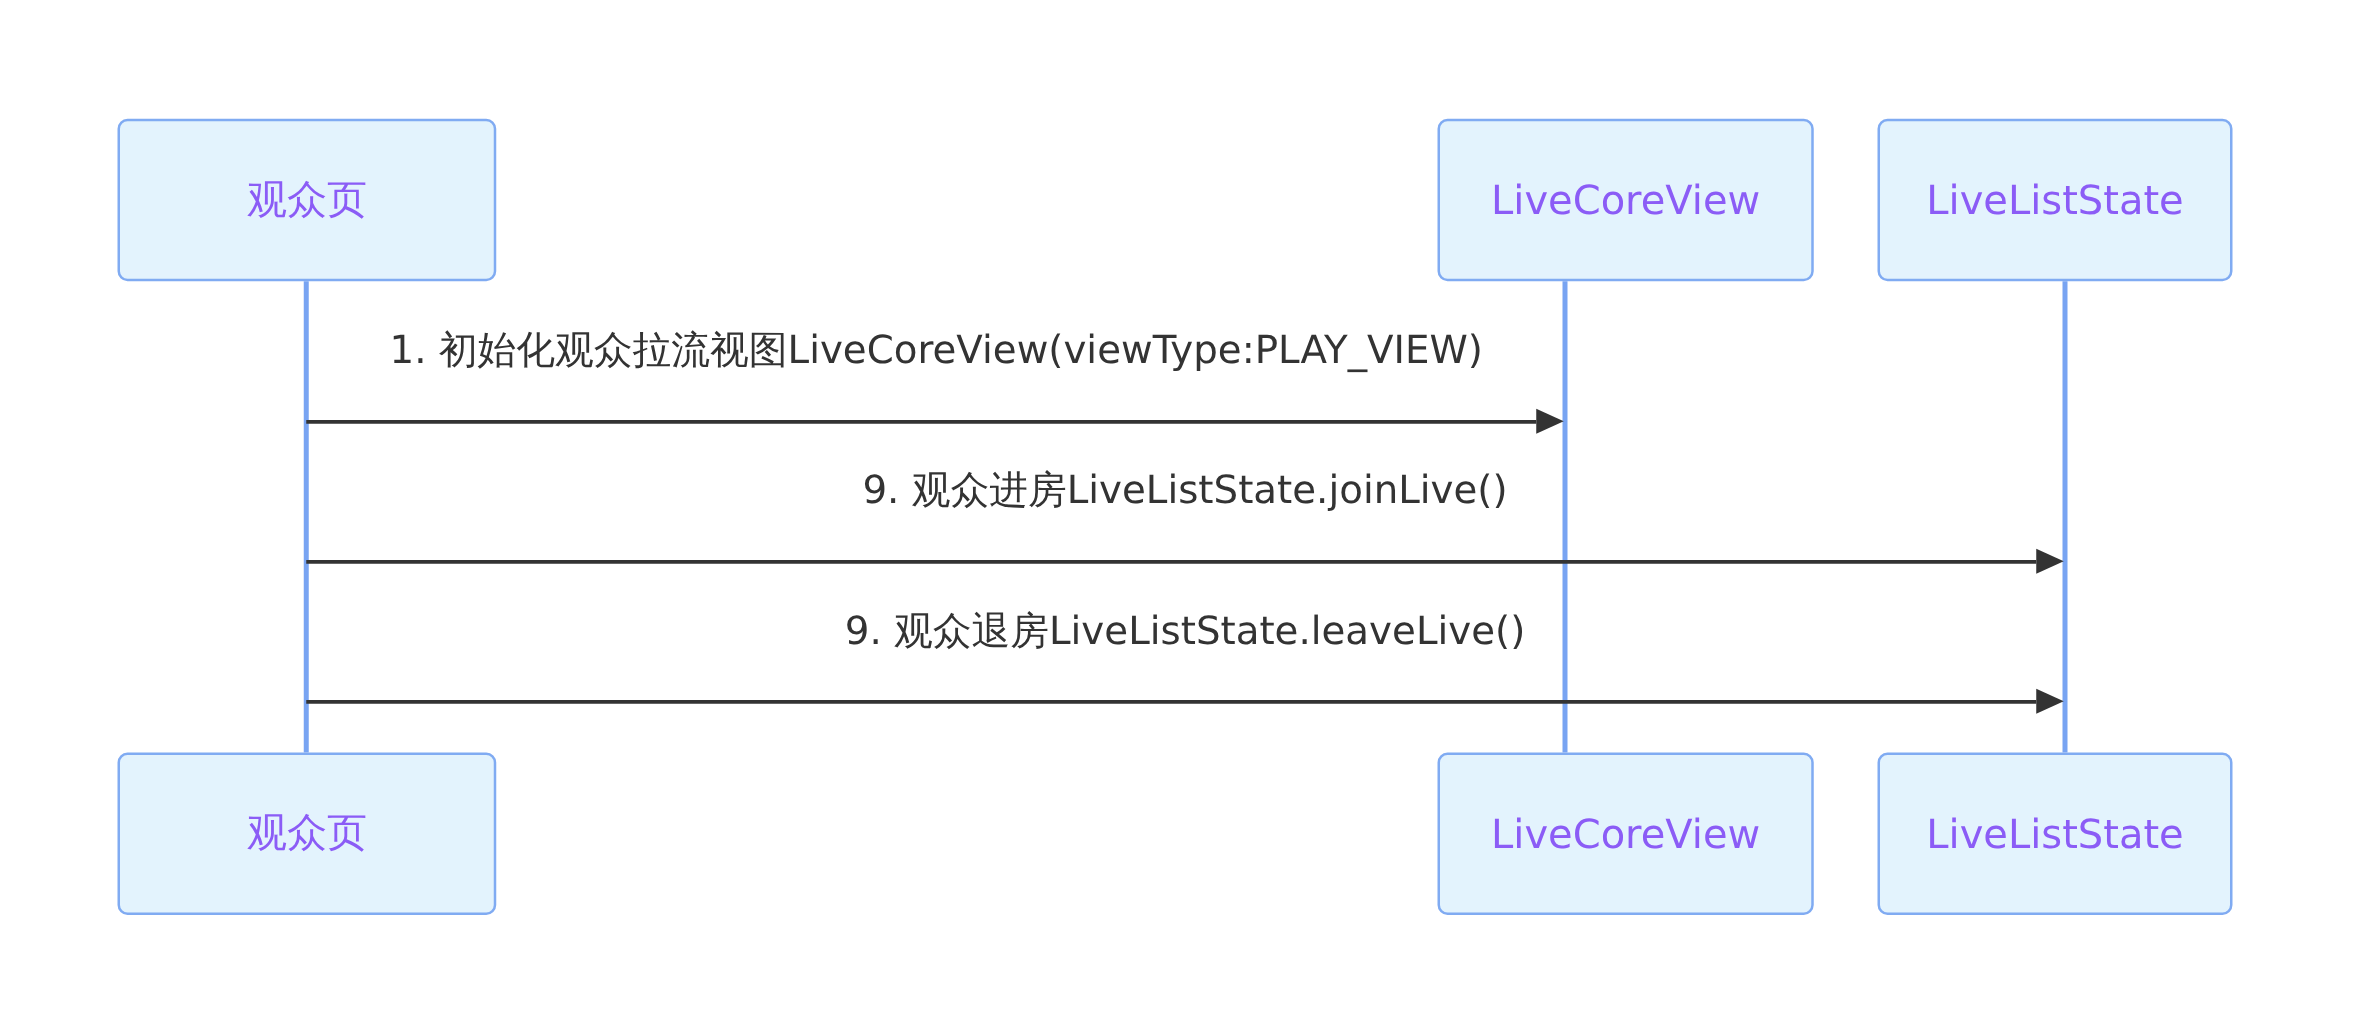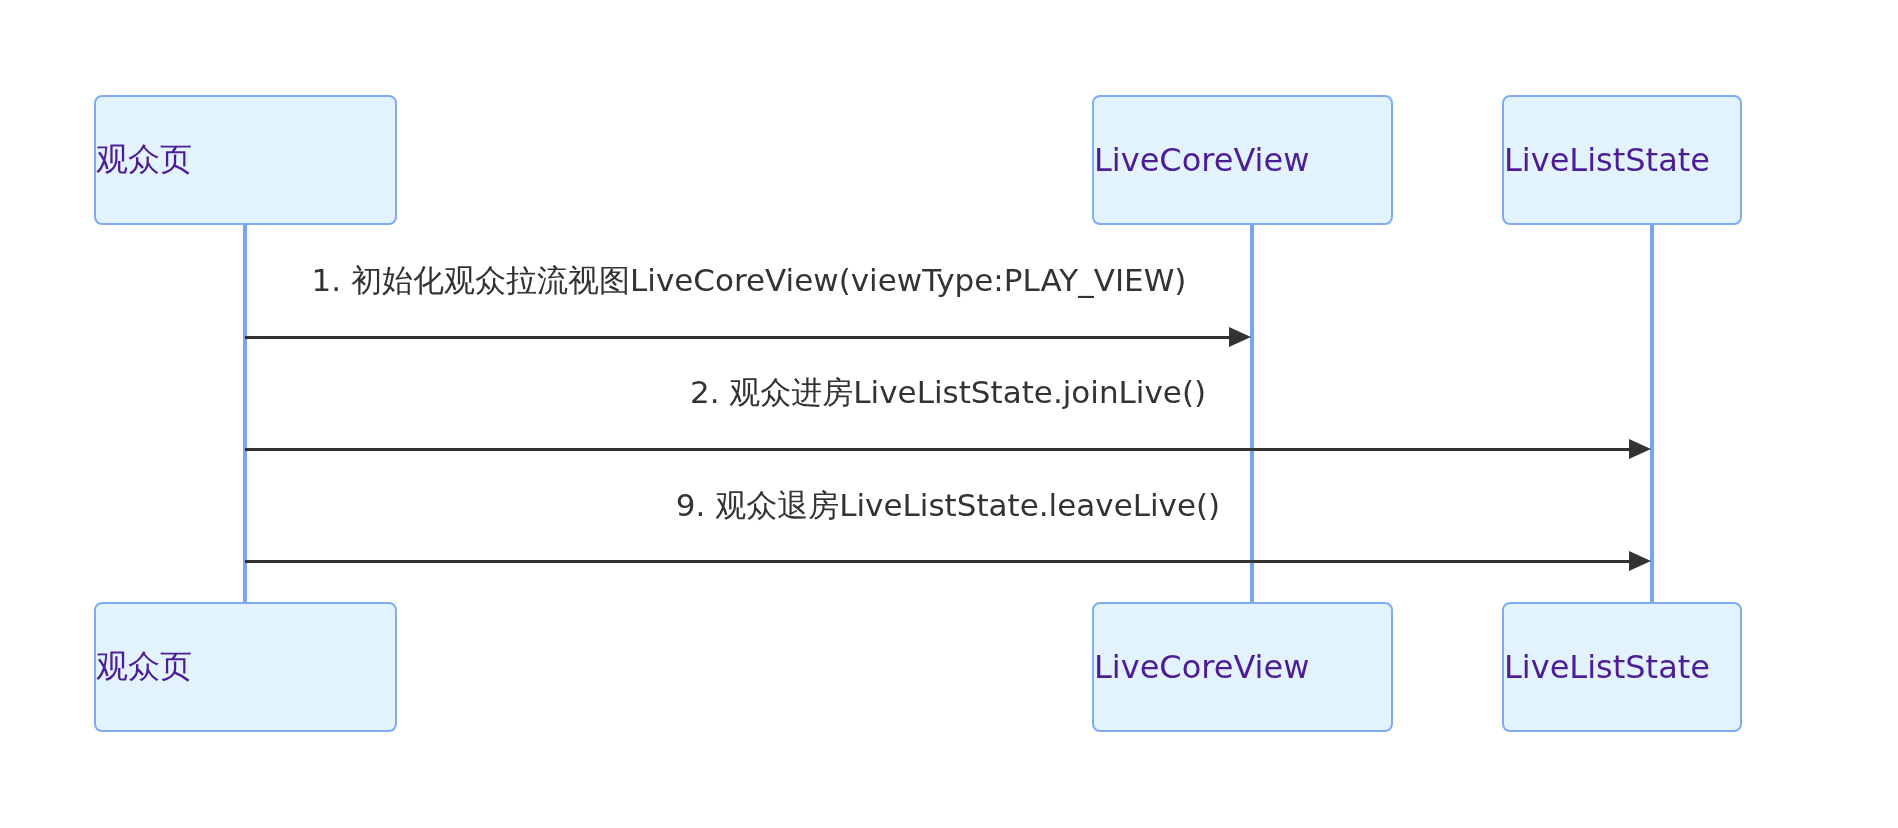--- a/index.html
+++ b/index.html
@@ -19,29 +19,29 @@
   
   .actor {
     position: absolute;
     box-sizing: border-box;
     height: 130px;
     background: #e3f3fd;
     border: 2px solid #80abf2;
     border-radius: 8px;
     display: flex;
     align-items: center;
-    justify-content: flex-start;
-    color: #4c1d95;
+    justify-content: center;
+    color: #8b5cf6;
     font-size: 32px;
   }
   .row-top    { top: 95px; }
   .row-bottom { top: 602px; }
   .a1 { left: 94px;   width: 303px; }
-  .a2 { left: 1092px; width: 301px; }
-  .a3 { left: 1502px; width: 240px; }
+  .a2 { left: 1150px; width: 301px; }
+  .a3 { left: 1502px; width: 284px; }
 
   
   .lifeline {
     position: absolute;
     top: 225px;
     height: 377px;
     width: 4px;
     background: #78a4f2;
   }
   .ll1 { left: 243px;  }
@@ -109,21 +109,21 @@
     <span>LiveCoreView</span>
   </div>
   <div class="actor row-bottom a3">
     <span>LiveListState</span>
   </div>
 
   <div class="msg-label m1-label">1. 初始化观众拉流视图LiveCoreView(viewType:PLAY_VIEW)</div>
   <div class="msg-line m1-line"></div>
   <div class="arrowhead m1-head"></div>
 
-  <div class="msg-label m2-label">2. 观众进房LiveListState.joinLive()</div>
+  <div class="msg-label m2-label">9. 观众进房LiveListState.joinLive()</div>
   <div class="msg-line m2-line"></div>
   <div class="arrowhead m2-head"></div>
 
   <div class="msg-label m3-label">9. 观众退房LiveListState.leaveLive()</div>
   <div class="msg-line m3-line"></div>
   <div class="arrowhead m3-head"></div>
 
 </div>
 
 </body></html>

